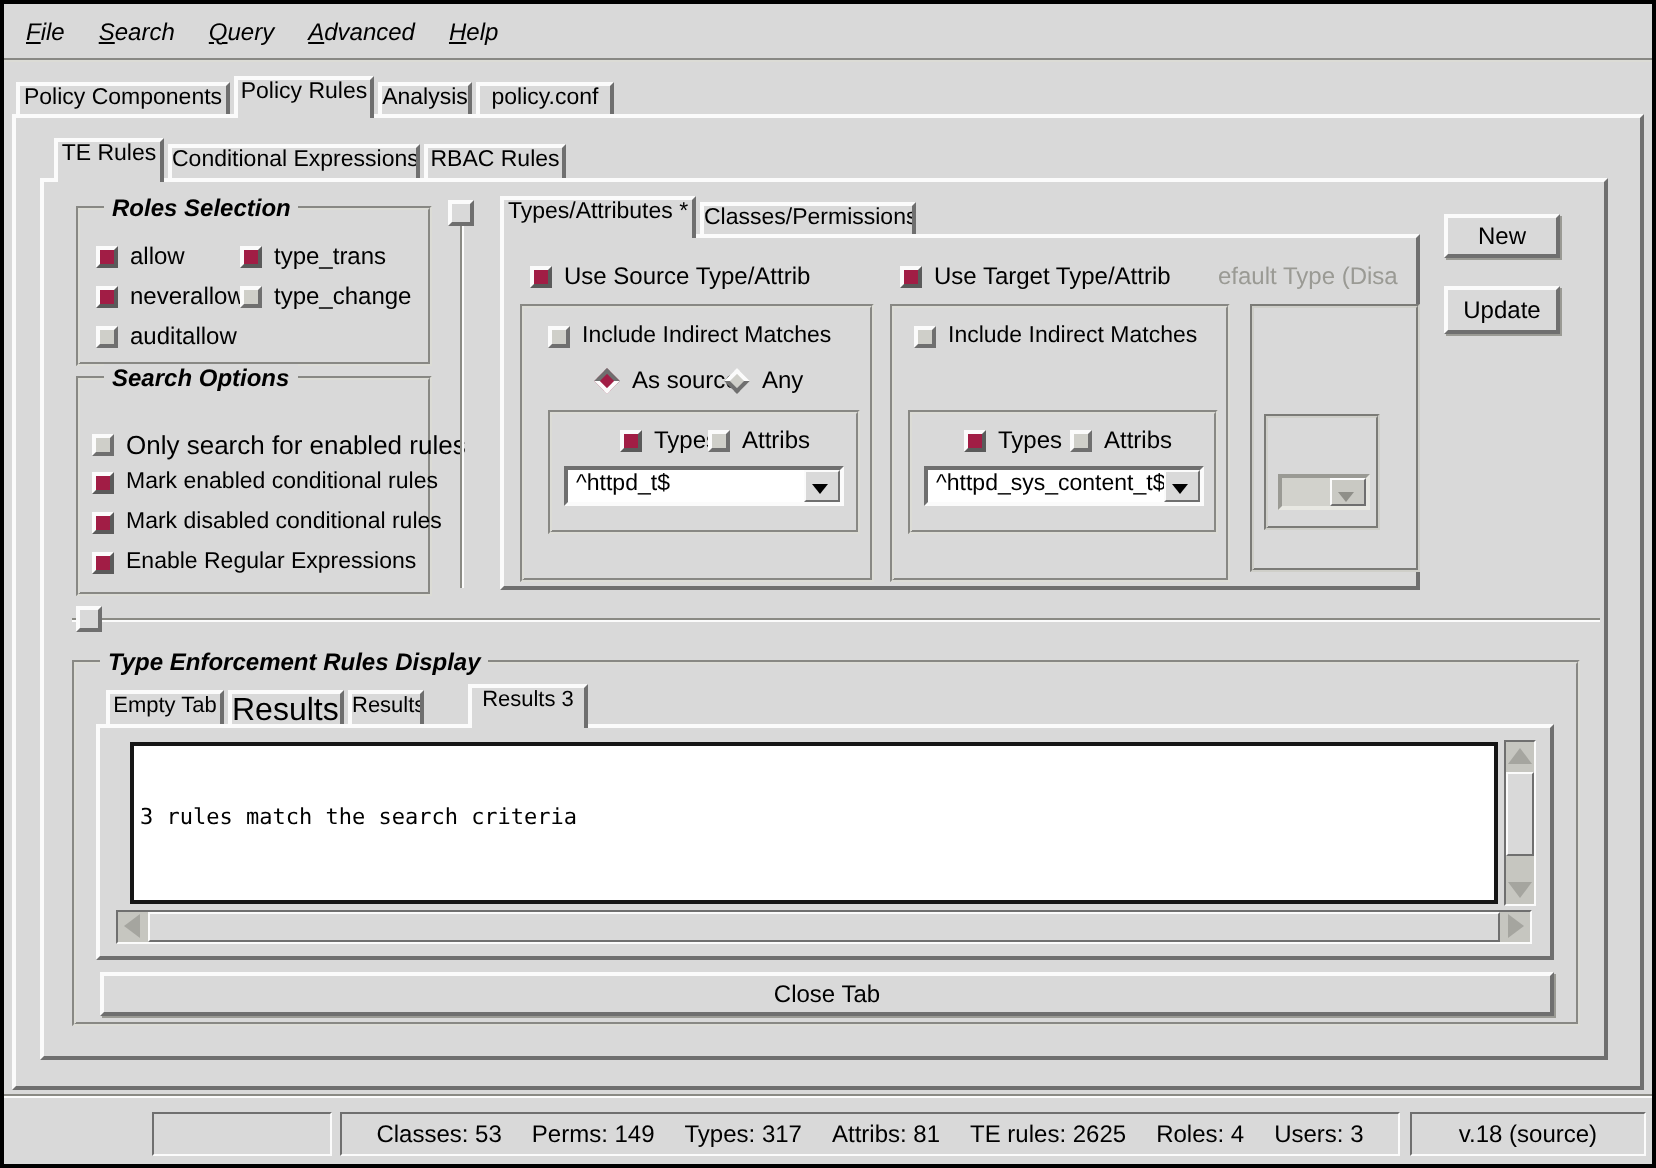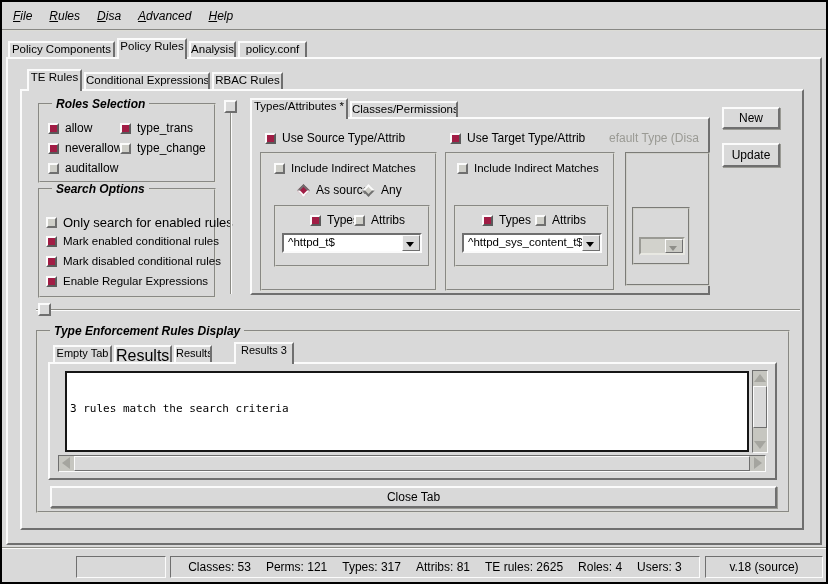--- a/index.html
+++ b/index.html
@@ -71,22 +71,22 @@
   .status-fields{display:flex;gap:15px;white-space:nowrap;}
   .dim{color:#9a9a94;}
 </style>
 </head>
 <body>
 
 <div class="win">
 
   <div class="abs menubar">
     <span class="menu-item">File</span>
-    <span class="menu-item">Rules</span>
-    <span class="menu-item">Disa</span>
+    <span class="menu-item">Search</span>
+    <span class="menu-item">Query</span>
     <span class="menu-item">Advanced</span>
     <span class="menu-item">Help</span>
   </div>
 
   <div class="tab" style="left:6px;top:39px;width:107px;height:16px;">Policy Components</div>
   <div class="tab active" style="left:115px;top:36px;width:70px;height:21px;">Policy Rules</div>
   <div class="tab" style="left:187px;top:39px;width:47px;height:16px;">Analysis</div>
   <div class="tab" style="left:236px;top:39px;width:69px;height:16px;">policy.conf</div>
 
   <div class="frame" style="left:4px;top:55px;width:816px;height:488px;"></div>
@@ -261,21 +261,21 @@
     </div>
 
     <div class="btn" style="left:12px;top:154px;width:727px;height:22px;">Close Tab</div>
   </div>
 
   <div class="abs hline" style="left:0;top:545px;width:824px;"></div>
   <div class="status-panel" style="left:74px;top:554px;width:90px;"></div>
   <div class="status-panel" style="left:168px;top:554px;width:530px;">
     <div class="status-fields">
       <span>Classes: 53</span>
-      <span>Perms: 121</span>
+      <span>Perms: 149</span>
       <span>Types: 317</span>
       <span>Attribs: 81</span>
       <span>TE rules: 2625</span>
       <span>Roles: 4</span>
       <span>Users: 3</span>
     </div>
   </div>
   <div class="status-panel" style="left:703px;top:554px;width:118px;">
     <span>v.18 (source)</span>
   </div>

